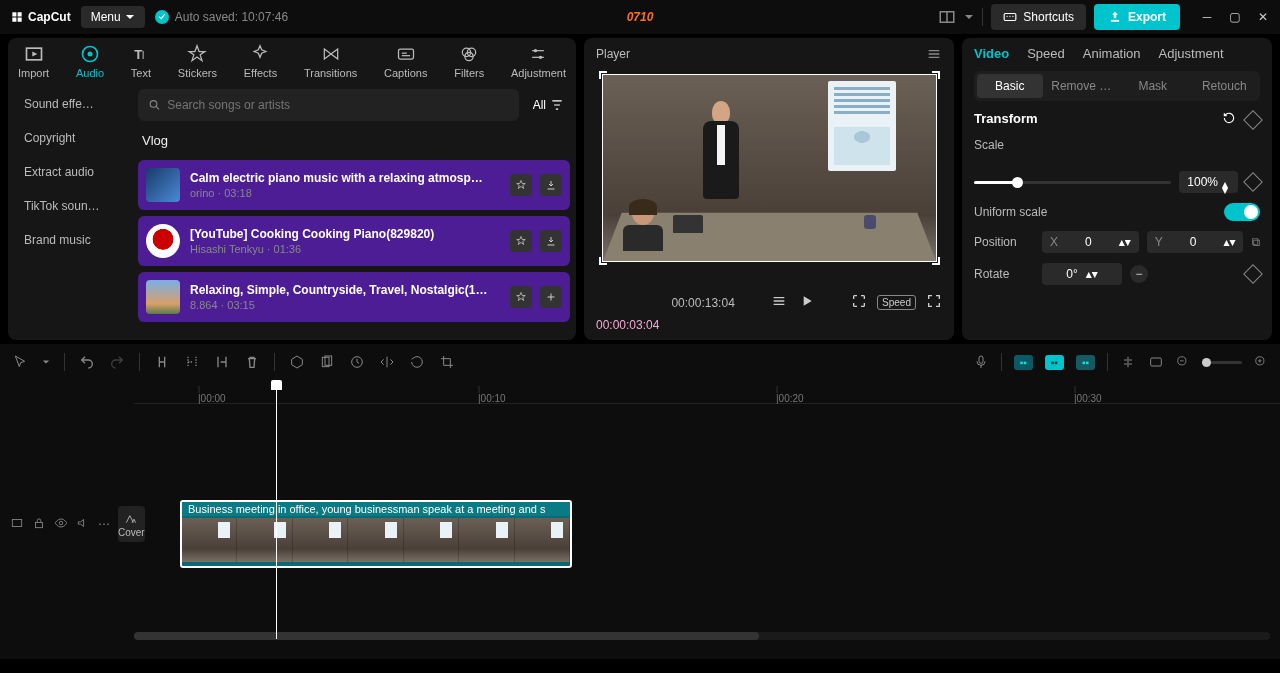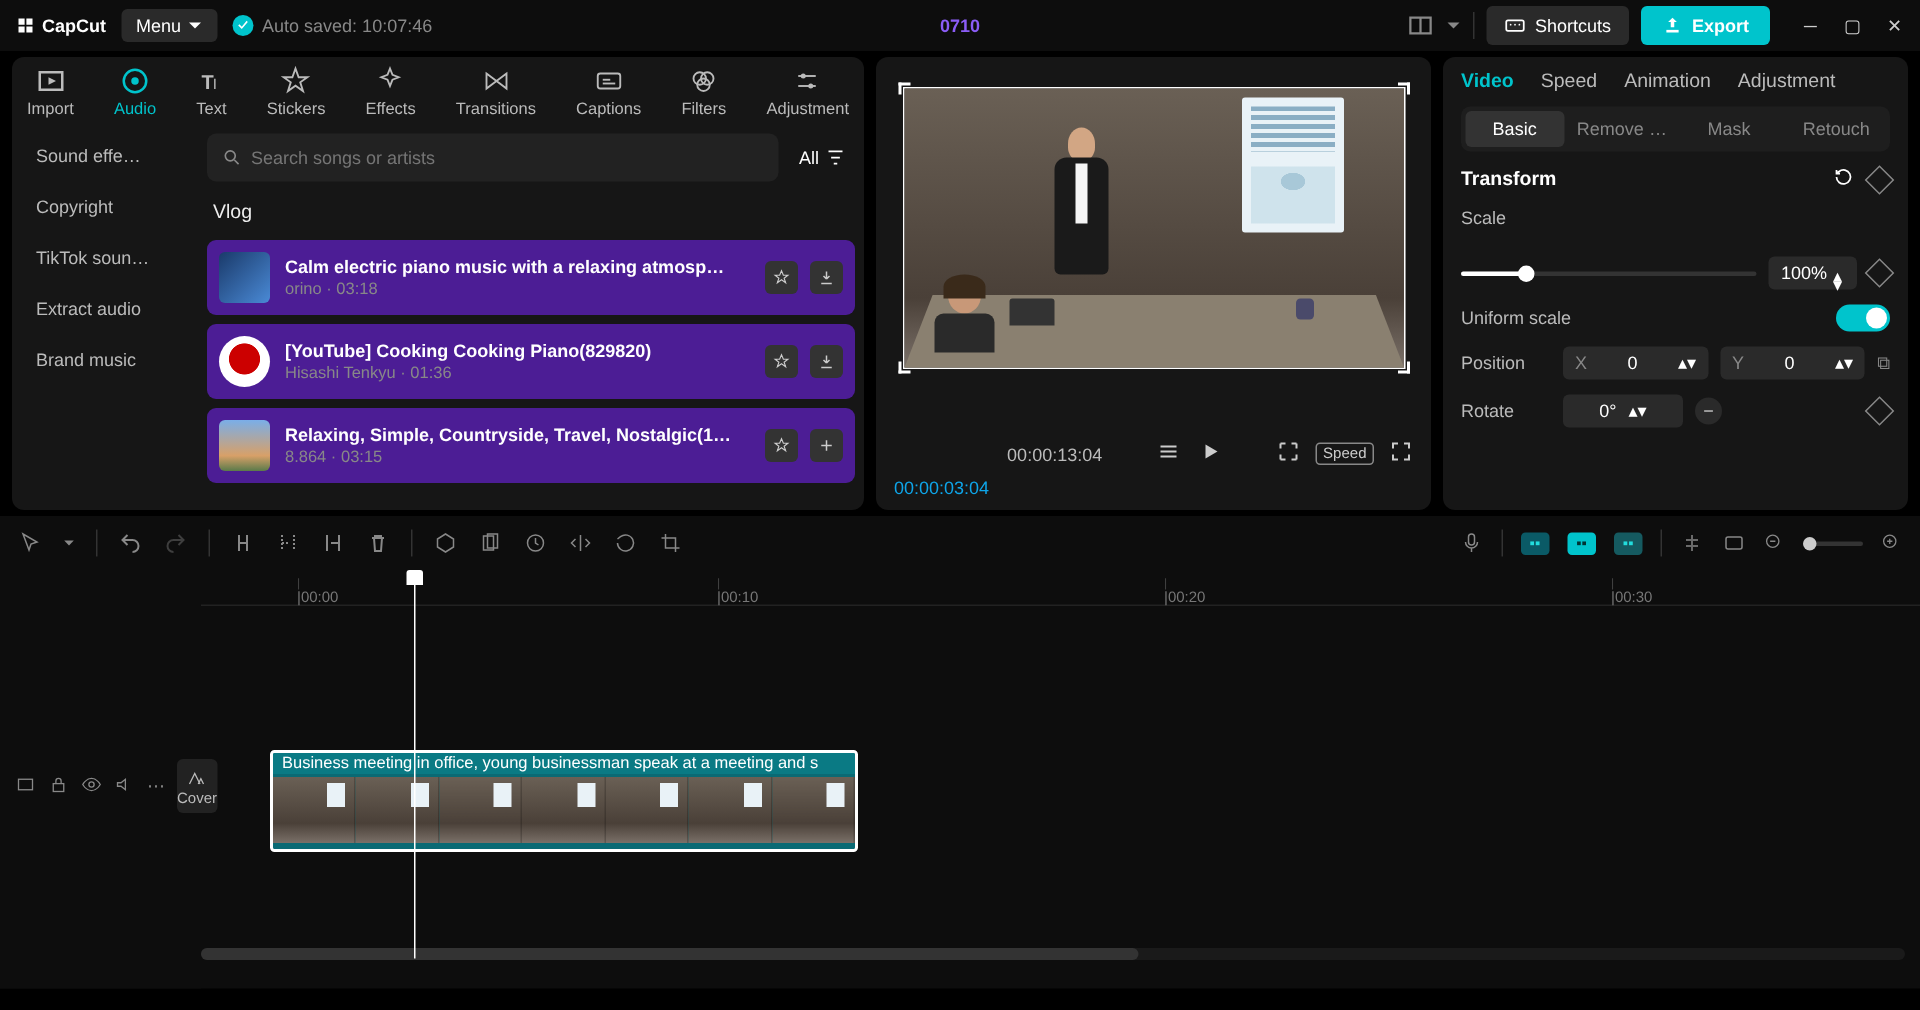--- a/index.html
+++ b/index.html
@@ -4,21 +4,21 @@
 <style>
 * { margin: 0; padding: 0; box-sizing: border-box; }
 body { background: #000; color: #ccc; font-family: -apple-system, BlinkMacSystemFont, "Segoe UI", Arial, sans-serif; font-size: 12px; width: 1280px; height: 673px; overflow: hidden; }
 .titlebar { display: flex; align-items: center; height: 34px; padding: 0 10px; background: #0d0d0d; gap: 10px; }
 .logo { display: flex; align-items: center; gap: 4px; font-weight: 600; color: #fff; }
 .logo svg { width: 14px; height: 14px; }
 .menu-btn { background: #2a2a2a; color: #fff; padding: 4px 10px; border-radius: 4px; display: flex; align-items: center; gap: 4px; cursor: pointer; }
 .autosave { display: flex; align-items: center; gap: 6px; color: #888; }
 .autosave .dot { width: 14px; height: 14px; background: #00c4cc; border-radius: 50%; display: flex; align-items: center; justify-content: center; }
 .autosave .dot svg { width: 8px; height: 8px; }
-.title-center { position: absolute; left: 50%; transform: translateX(-50%); color: #8b5cf6; font-weight: 600; }
+.title-center { position: absolute; left: 50%; transform: translateX(-50%); color: #f97316; font-weight: 600; font-style: italic; }
 .title-right { margin-left: auto; display: flex; align-items: center; gap: 8px; }
 .shortcuts-btn { background: #2a2a2a; color: #fff; padding: 6px 12px; border-radius: 4px; display: flex; align-items: center; gap: 6px; cursor: pointer; }
 .export-btn { background: #00c4cc; color: #fff; padding: 6px 14px; border-radius: 4px; display: flex; align-items: center; gap: 6px; font-weight: 600; cursor: pointer; }
 .win-btns { display: flex; gap: 14px; margin-left: 12px; }
 .win-btns span { width: 14px; height: 14px; display:flex; align-items:center; justify-content:center; cursor:pointer; color:#ccc; }
 
 .main { display: flex; height: 310px; padding: 4px 8px; gap: 8px; }
 .left-panel { width: 568px; background: #161616; border-radius: 8px; display: flex; flex-direction:column; }
 .tabs { display: flex; justify-content: space-between; padding: 6px 10px; }
 .tab { display:flex; flex-direction:column; align-items:center; gap:3px; color:#bbb; cursor:pointer; font-size:11px; }
@@ -68,21 +68,21 @@
 .person-a .body::before{ content:""; position:absolute; left:14px; top:4px; width:8px; height:40px; background:#f5f5f5; }
 .table { position:absolute; bottom:0; left:0; right:0; height:60px; background:#8a8070; transform:perspective(200px) rotateX(25deg); transform-origin:bottom; }
 .person-b { position:absolute; left:20px; bottom:10px; width:40px; height:50px; }
 .person-b .head{ width:22px;height:24px;background:#c89878;border-radius:50%;margin:0 auto;}
 .person-b .hair{ position:absolute; top:-2px; left:6px; width:28px; height:16px; background:#3a2a1a; border-radius:50% 50% 0 0;}
 .person-b .body{ width:40px;height:26px;background:#2a2a2a;border-radius:6px 6px 0 0;}
 .laptop{position:absolute; bottom:28px; left:70px; width:30px; height:18px; background:#333; border-radius:2px 2px 0 0;}
 .cup{position:absolute; bottom:32px; right:60px; width:12px;height:14px; background:#4a4a6a; border-radius:3px;}
 
 .player-controls { display:flex; align-items:center; padding:8px 12px; gap:12px; }
-.time-cur { color:#0ea5e9; font-size:12px;margin-top:45px; }
+.time-cur { color:#f9a8d4; font-size:12px;margin-top:45px; }
 .time-dur { color:#bbb; font-size:12px; }
 .pc-center { flex:1; display:flex; justify-content:center; gap:12px; }
 .pc-btn { cursor:pointer; color:#ccc; }
 .pc-right { display:flex; gap:10px; align-items:center; }
 .ratio-box{ border:1px solid #888; padding:1px 4px; font-size:10px; border-radius:3px; }
 
 .right-panel { width:310px; background:#161616; border-radius:8px; padding:8px 12px; display:flex; flex-direction:column; gap:10px; }
 .rp-tabs { display:flex; gap:18px; font-size:13px; }
 .rp-tabs span { color:#bbb; cursor:pointer; }
 .rp-tabs span.active { color:#00c4cc; font-weight:600; }
@@ -265,22 +265,22 @@
             <line x1="5" y1="16" x2="19" y2="16" stroke="currentColor" stroke-width="1.5"></line>
             <circle cx="15" cy="16" r="2"></circle>
           </svg>
           <span>Adjustment</span>
         </div>
     </div>
     <div class="left-body">
       <div class="sub-nav">
         <button>Sound effe…</button>
         <button>Copyright</button>
+        <button>Extract audio</button>
         <button>TikTok soun…</button>
-        <button>Extract audio</button>
         <button>Brand music</button>
       </div>
       <div class="content">
         <div class="search-row">
           <div class="search">
             <svg viewBox="0 0 24 24">
                 <circle cx="10" cy="10" r="6" fill="none" stroke="#888" stroke-width="2"></circle>
                 <line x1="15" y1="15" x2="20" y2="20" stroke="#888" stroke-width="2"></line>
               </svg>
             <input placeholder="Search songs or artists" style="">
@@ -350,20 +350,28 @@
                   </svg>
                 </div>
             </div>
           </div>
         </div>
       </div>
     </div>
   </div>
 
   <div class="player-panel">
+    <div class="player-header">
+      <span>Player</span>
+      <span class="tt-btn">
+          <svg width="16" height="16" viewBox="0 0 24 24">
+            <path d="M4 7h16M4 12h16M4 17h16" stroke="currentColor" stroke-width="2"></path>
+          </svg>
+        </span>
+    </div>
     <div class="player-body">
       <div class="preview">
         <div class="preview-scene">
           <div class="screen"></div>
           <div class="person-a">
               <div class="head"></div>
               <div class="body"></div>
             </div>
           <div class="table"></div>
           <div class="laptop"></div>

